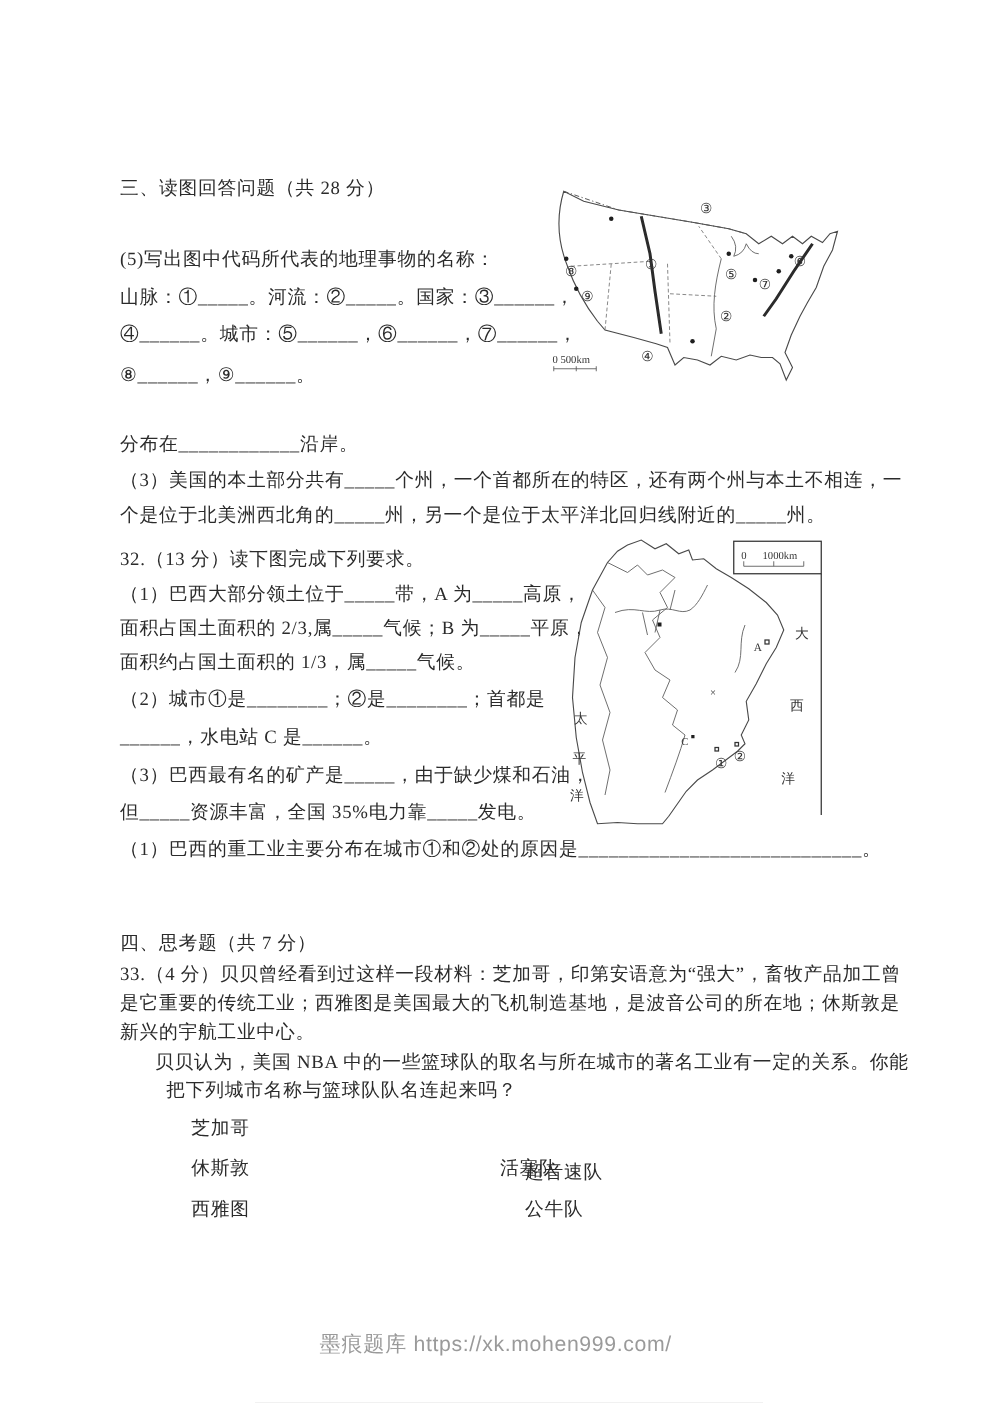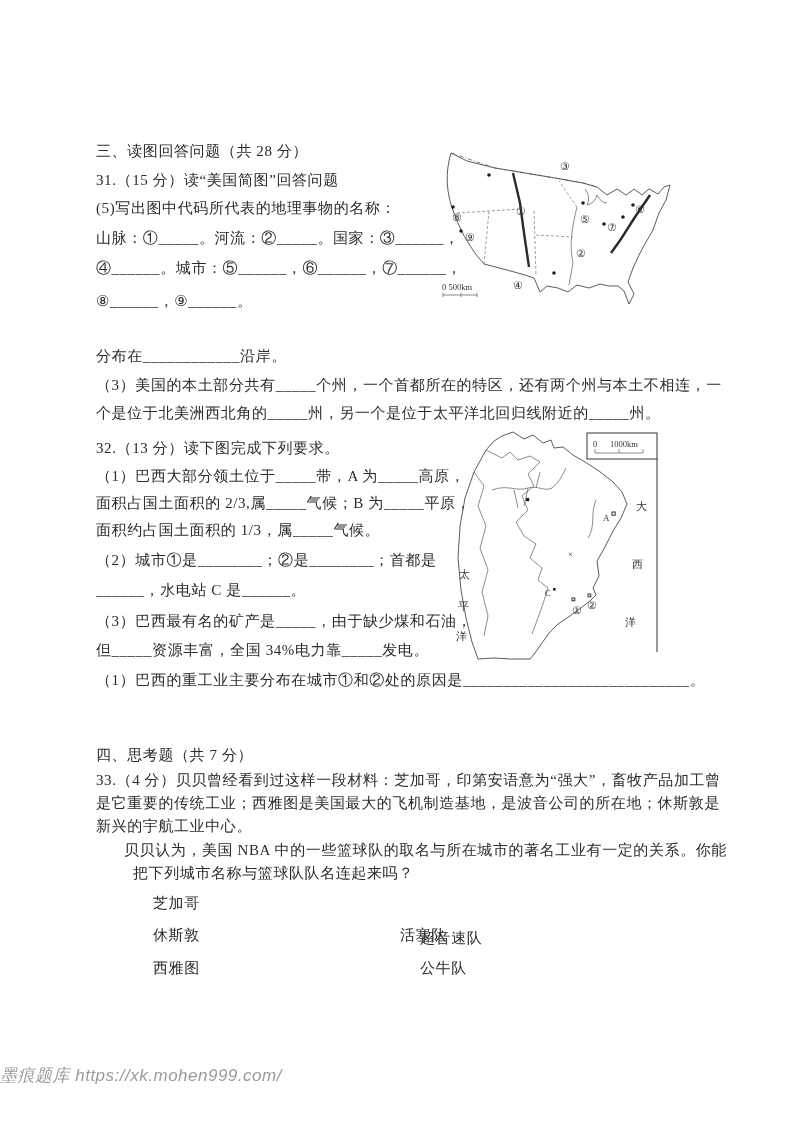--- a/index.html
+++ b/index.html
@@ -10,42 +10,41 @@
     color:#2b2b2b;
   }
   .line{
     position:absolute;left:96px;font-size:15px;line-height:17px;
     white-space:nowrap;letter-spacing:0.6px;
   }
   .map{position:absolute;}
   .map svg{display:block;}
   .map text{font-family:"Liberation Serif","DejaVu Serif",serif;fill:#333;}
   .footer{
-    position:absolute;left:0;right:0;top:1064px;
+    position:absolute;left:0;right:0;top:1064px;text-align:center;
     font-family:"Liberation Sans","DejaVu Sans",sans-serif;
-    font-size:17px;color:#9a9a9a;letter-spacing:0.5px;font-style:italic;
+    font-size:17px;color:#9a9a9a;letter-spacing:0.5px;
   }
   .outline{fill:none;stroke:#4a4a4a;stroke-width:0.9;}
   .thin{fill:none;stroke:#5a5a5a;stroke-width:0.7;}
   .dash{fill:none;stroke:#5a5a5a;stroke-width:0.8;stroke-dasharray:4 2 1 2;}
   .dash2{fill:none;stroke:#777;stroke-width:0.7;stroke-dasharray:3 2;}
   .bold{fill:none;stroke:#2b2b2b;stroke-width:2.4;}
   .num{font-size:11px;text-anchor:middle;fill:#222;}
   .small{font-size:8.5px;fill:#222;}
   .ocean{font-size:11px;fill:#333;}
   .dot{fill:#1f1f1f;}
   .boxline{fill:none;stroke:#333;stroke-width:1;}
 </style>
 </head>
 <body>
 
 <div class="page">
 
   <div class="line" style="top:143px">三、读图回答问题（共 28 分）</div>
-  <div class="line" style="top:172px">31.（15 分）读“美国简图”回答问题</div>
   <div class="line" style="top:200px">(5)写出图中代码所代表的地理事物的名称：</div>
   <div class="line" style="top:260px">④______。城市：⑤______，⑥______，⑦______，</div>
   <div class="line" style="top:230px">山脉：①_____。河流：②_____。国家：③______，</div>
   <div class="line" style="top:293px">⑧______，⑨______。</div>
   <div class="line" style="top:348px">分布在____________沿岸。</div>
   <div class="line" style="top:377px">（3）美国的本土部分共有_____个州，一个首都所在的特区，还有两个州与本土不相连，一</div>
   <div class="line" style="top:405px">个是位于北美洲西北角的_____州，另一个是位于太平洋北回归线附近的_____州。</div>
 
   <div class="map" style="left:437px;top:145px">
     <svg width="236" height="162" viewBox="0 0 236 162">
@@ -88,21 +87,21 @@
     </svg>
   </div>
 
   <div class="line" style="top:440px">32.（13 分）读下图完成下列要求。</div>
   <div class="line" style="top:468px">（1）巴西大部分领土位于_____带，A 为_____高原，</div>
   <div class="line" style="top:495px">面积占国土面积的 2/3,属_____气候；B 为_____平原，</div>
   <div class="line" style="top:522px">面积约占国土面积的 1/3，属_____气候。</div>
   <div class="line" style="top:552px">（2）城市①是________；②是________；首都是</div>
   <div class="line" style="top:582px">______，水电站 C 是______。</div>
   <div class="line" style="top:613px">（3）巴西最有名的矿产是_____，由于缺少煤和石油，</div>
-  <div class="line" style="top:642px">但_____资源丰富，全国 34%电力靠_____发电。</div>
+  <div class="line" style="top:642px">但_____资源丰富，全国 35%电力靠_____发电。</div>
   <div class="line" style="top:672px">（1）巴西的重工业主要分布在城市①和②处的原因是____________________________。</div>
 
   <div class="map" style="left:450px;top:430px">
     <svg width="215" height="230" viewBox="0 0 215 230">
 
       <path class="boxline" d="M207,29 L207,222"></path>
 
       <rect class="boxline" x="137" y="3" width="70" height="26"></rect>
       <text class="small" x="143" y="17">0</text>
       <text class="small" x="160" y="17">1000km</text>

